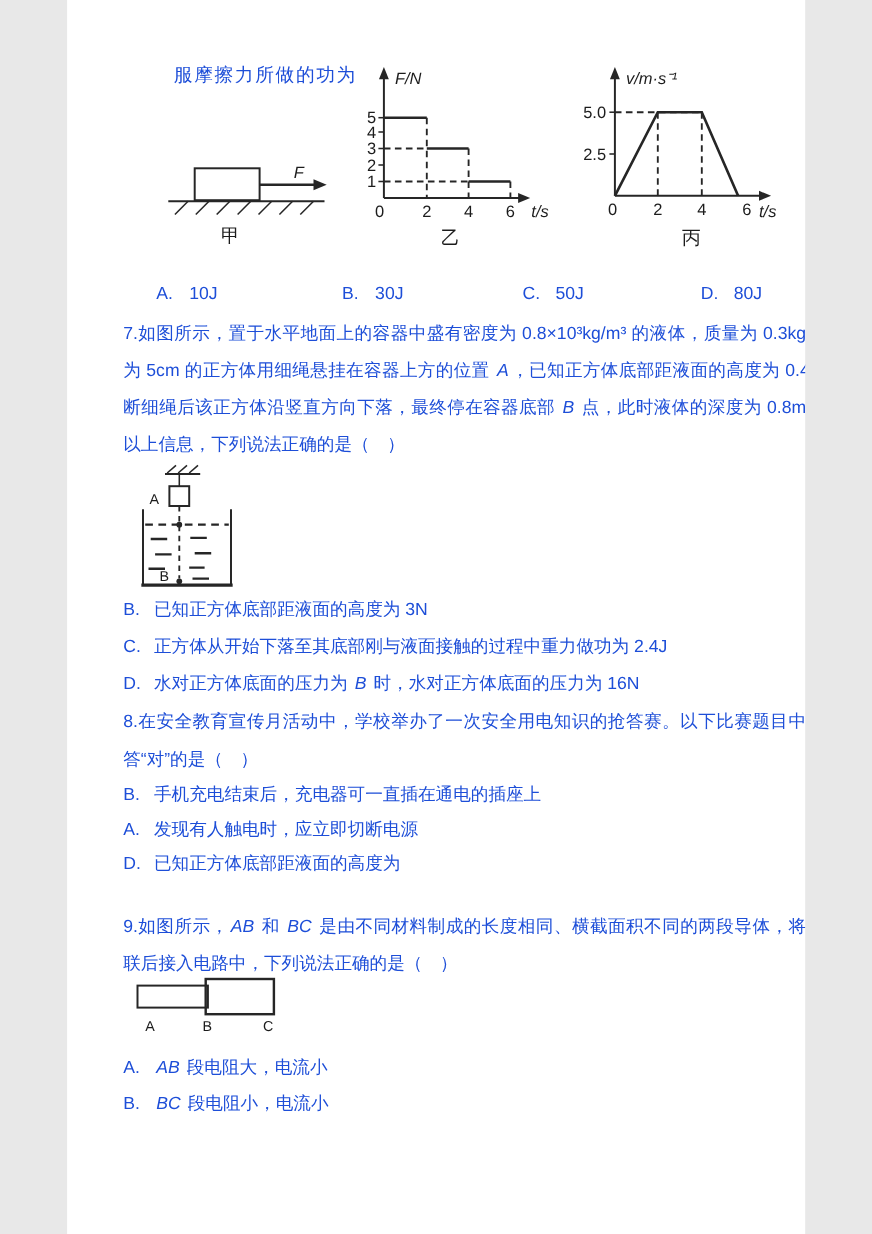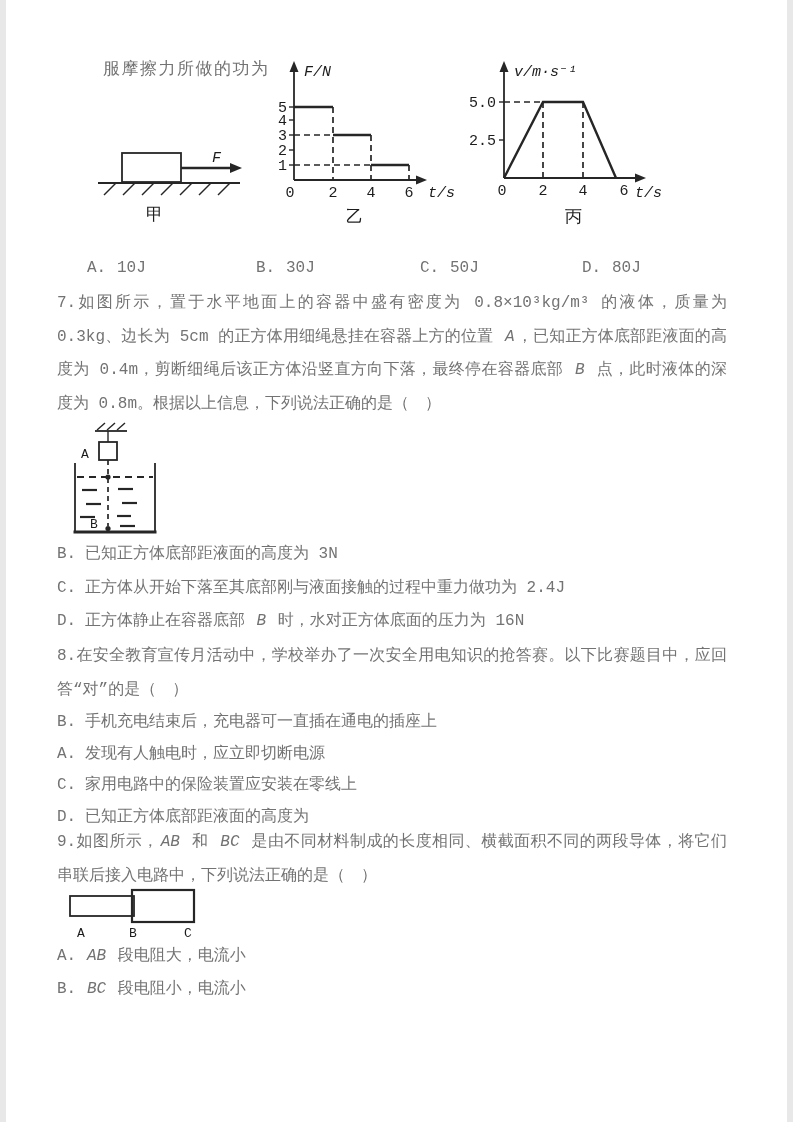--- a/index.html
+++ b/index.html
@@ -1,17 +1,17 @@
 <!DOCTYPE html>
 <html><head>
 <meta charset="utf-8">
 <style>
   html,body{margin:0;padding:0;background:#e8e8e8}
-  .page{position:relative;width:781px;height:1122px;background:#ffffff;margin:0 auto;
-        font-family:Liberation Mono, monospace;color:#737373;overflow:hidden}
+  .page{position:relative;width:671px;height:1122px;background:#ffffff;margin:0 auto;
+        font-family:Liberation Sans, sans-serif;color:#1d4ed8;overflow:hidden}
   .lead{position:absolute;left:97px;top:57px;font-size:17px;letter-spacing:1.5px}
   svg{overflow:visible}
   .fig-jia{position:absolute;left:88px;top:148px}
   .fig-yi{position:absolute;left:262px;top:60px}
   .fig-bing{position:absolute;left:455px;top:60px}
   svg .ln{stroke:#262626;stroke-width:1.8;fill:none}
   svg .thick{stroke-width:2.4}
   svg .thin{stroke-width:1.4}
   svg .dash{stroke:#262626;stroke-width:1.7;fill:none;stroke-dasharray:6 4}
   svg .fill{fill:#262626;stroke:none}
@@ -21,21 +21,21 @@
   svg .sm{font-size:13px}
   .optrow{position:absolute;left:14px;top:253px;width:793px;height:34px;font-size:16px}
   .optrow .opt{position:absolute;top:6px;white-space:nowrap}
   .optrow .o1{left:67px}.optrow .o2{left:236px}.optrow .o3{left:400px}.optrow .o4{left:562px}
   .optrow .key{display:inline-block;width:30px}
   .qblock{position:absolute;left:51px;width:670px;font-size:16px}
   #q7{top:287px}#q8{top:640px}#q9{top:826px}
   .stem{margin:0;line-height:33.5px;text-align:justify}
   .olist{list-style:none;margin:0;padding:0;line-height:33.5px}
   #q8 .olist{line-height:31.5px}
-  #q9 .olist{line-height:33px;margin-top:0}
+  #q9 .olist{line-height:33px;margin-top:14px}
   .olist .key{display:inline-block;width:28px}
   .var{font-style:italic;padding:0 2px}
   .fig7{display:block;margin:1px 0 0 13px}
   .fig9{display:block;margin:-5px 0 0 10px}
 </style>
 </head>
 <body>
 
 <div class="page">
 
@@ -160,30 +160,29 @@
         <line x1="47" y1="94" x2="61" y2="94" class="ln" style="stroke-width:2.2"></line>
         <line x1="50" y1="104" x2="65" y2="104" class="ln" style="stroke-width:2.2"></line>
       </g>
       <text x="20" y="106" class="sm">B</text>
       <circle cx="38" cy="106.5" r="2.6" class="fill"></circle>
     </svg>
 
     <ul class="olist">
       <li><span class="key">B.</span><span>已知正方体底部距液面的高度为 3N</span><span class="var"></span><span></span></li>
       <li><span class="key">C.</span><span>正方体从开始下落至其底部刚与液面接触的过程中重力做功为 2.4J</span><span class="var"></span><span></span></li>
-      <li><span class="key">D.</span><span>正方体静止在容器底部 </span><span class="var">B</span><span> 时，水对正方体底面的压力为 16N</span></li>
+      <li><span class="key">D.</span><span>水对正方体底面的压力为 </span><span class="var">B</span><span> 时，水对正方体底面的压力为 16N</span></li>
     </ul>
   </div>
 
   <div class="qblock" id="q8">
     <p class="stem">8.在安全教育宣传月活动中，学校举办了一次安全用电知识的抢答赛。以下比赛题目中，应回答“对”的是（　）</p>
     <ul class="olist">
       <li><span class="key">B.</span><span>手机充电结束后，充电器可一直插在通电的插座上</span></li>
       <li><span class="key">A.</span><span>发现有人触电时，应立即切断电源</span></li>
-      <li><span class="key">C.</span><span>家用电路中的保险装置应安装在零线上</span></li>
       <li><span class="key">D.</span><span>已知正方体底部距液面的高度为</span></li>
     </ul>
   </div>
 
   <div class="qblock" id="q9">
     <p class="stem"><span>9.如图所示，</span><span class="var">AB</span><span> 和 </span><span class="var">BC</span><span> 是由不同材料制成的长度相同、横截面积不同的两段导体，将它们串联后接入电路中，下列说法正确的是（　）</span></p>
 
     <svg class="fig9" width="145" height="52" viewBox="0 0 145 52">
       <rect x="3" y="8" width="64" height="20" class="ln" fill="none"></rect>
       <rect x="65" y="2" width="62" height="32" class="ln" fill="none" style="stroke-width:2.2"></rect>

